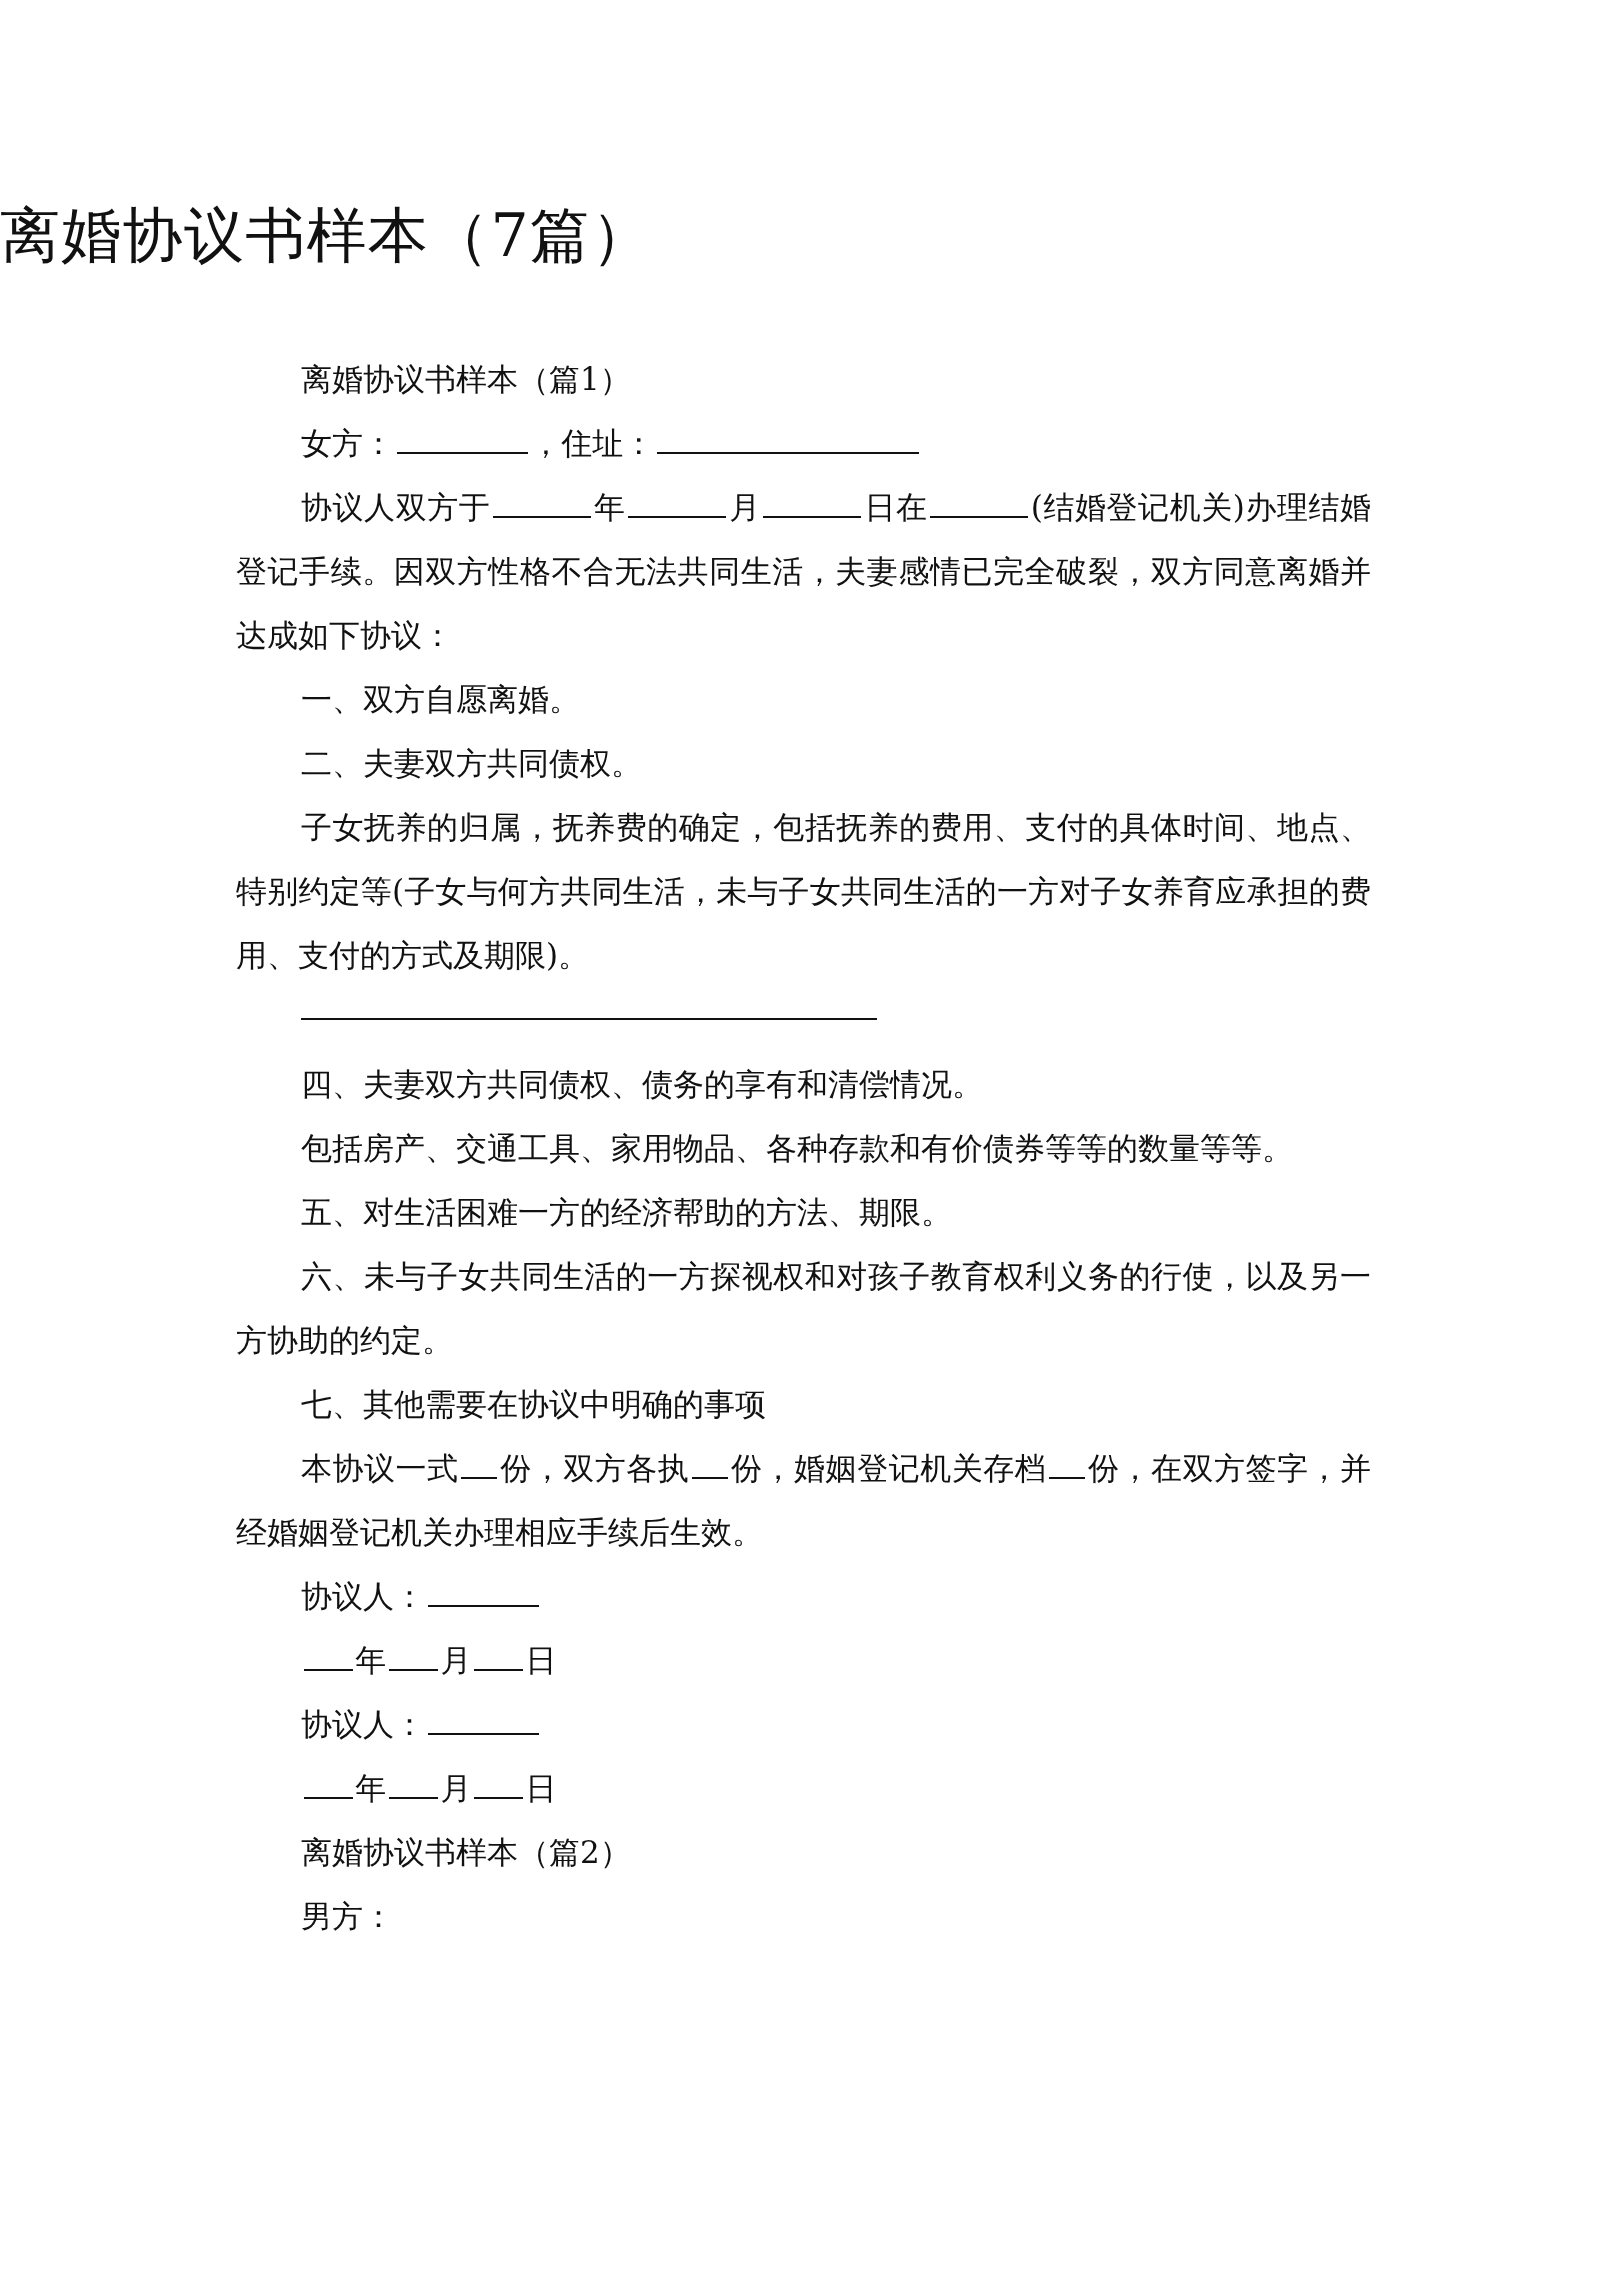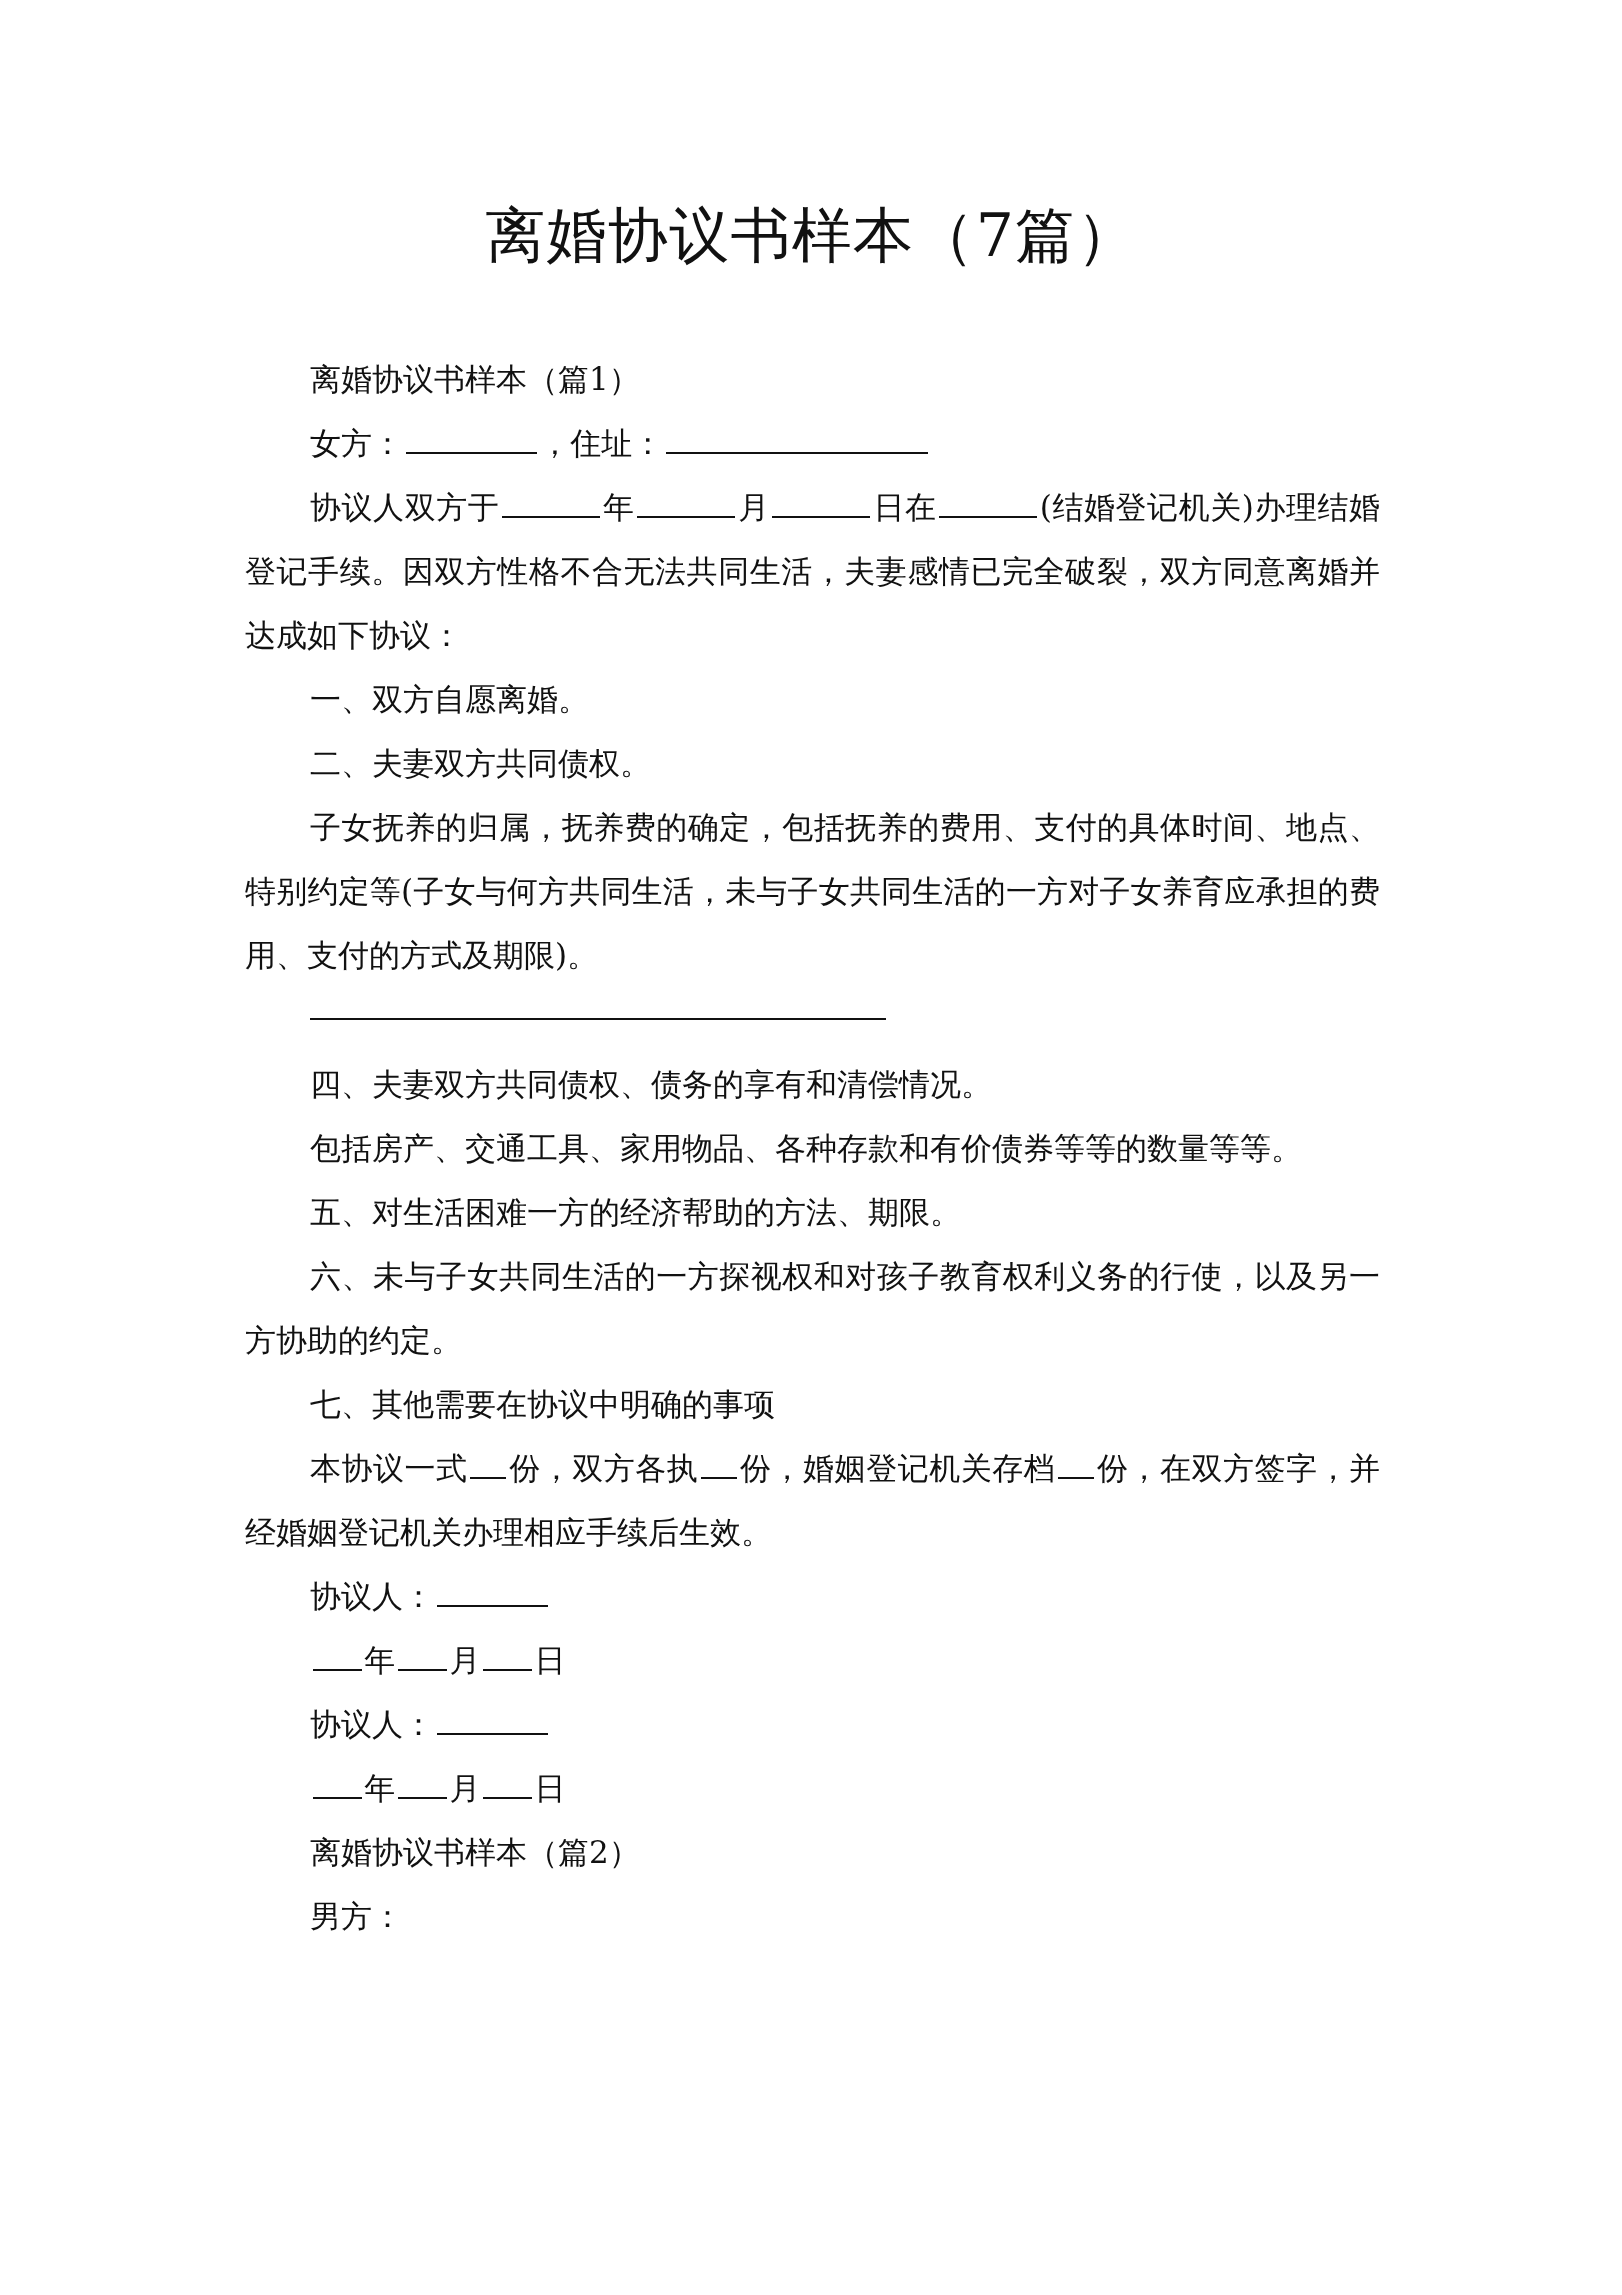--- a/index.html
+++ b/index.html
@@ -4,24 +4,24 @@
   <style>
     html, body { margin: 0; padding: 0; background: #ffffff; }
     body {
       width: 1623px; height: 2295px; position: relative; overflow: hidden;
       font-family: "DejaVu Serif", "Liberation Serif", serif;
       color: #111111;
     }
     .page { position: absolute; left: 0; top: 0; width: 1623px; height: 2295px; background: #fff; }
     .title {
       position: absolute; left: 0; width: 1623px; top: 196px;
-      text-align: center; font-size: 60px; line-height: 79px; letter-spacing: 1.3px;
+      font-size: 60px; line-height: 79px; letter-spacing: 1.3px;
     }
     .content {
-      position: absolute; left: 245px; top: 347px; width: 1135px;
+      position: absolute; left: 236px; top: 347px; width: 1135px;
       font-size: 31px; line-height: 64px;
     }
     .p { margin: 0; white-space: nowrap; }
     .p.wrap { white-space: normal; text-align: justify; text-align-last: left; }
     .indent { text-indent: 65px; }
     .blank {
       display: inline-block; border-bottom: 2px solid #111; height: 0.7px;
       vertical-align: baseline; margin: 0 2.6px;
     }
     .line-rule {

